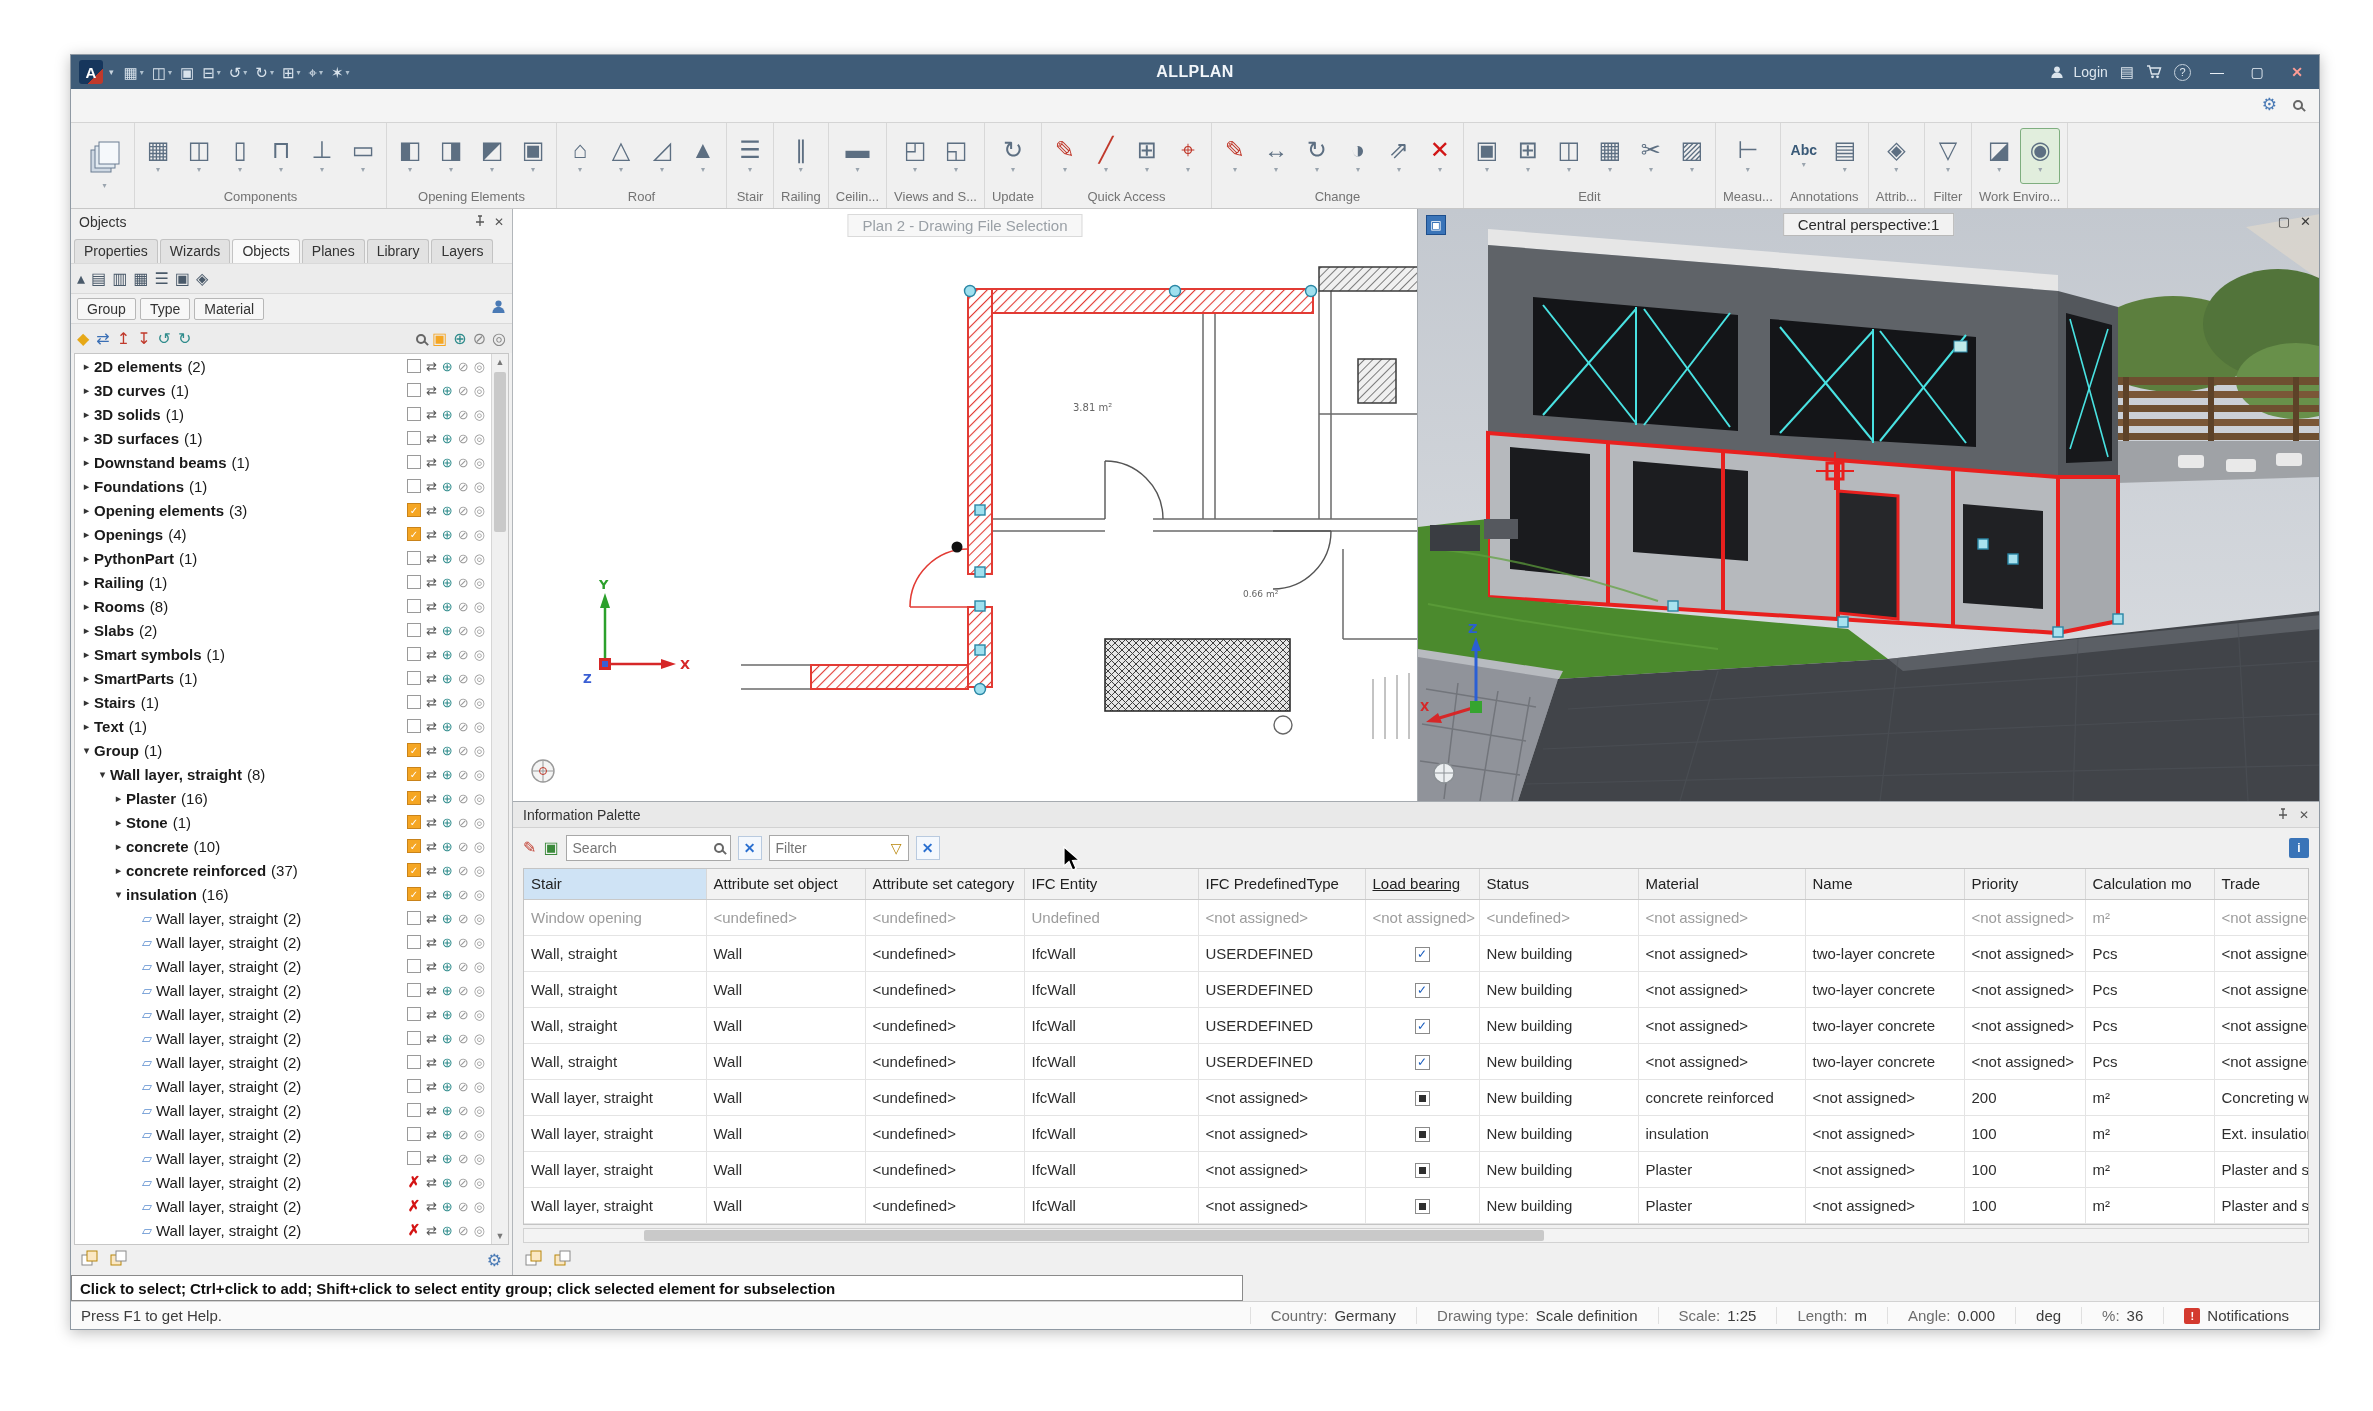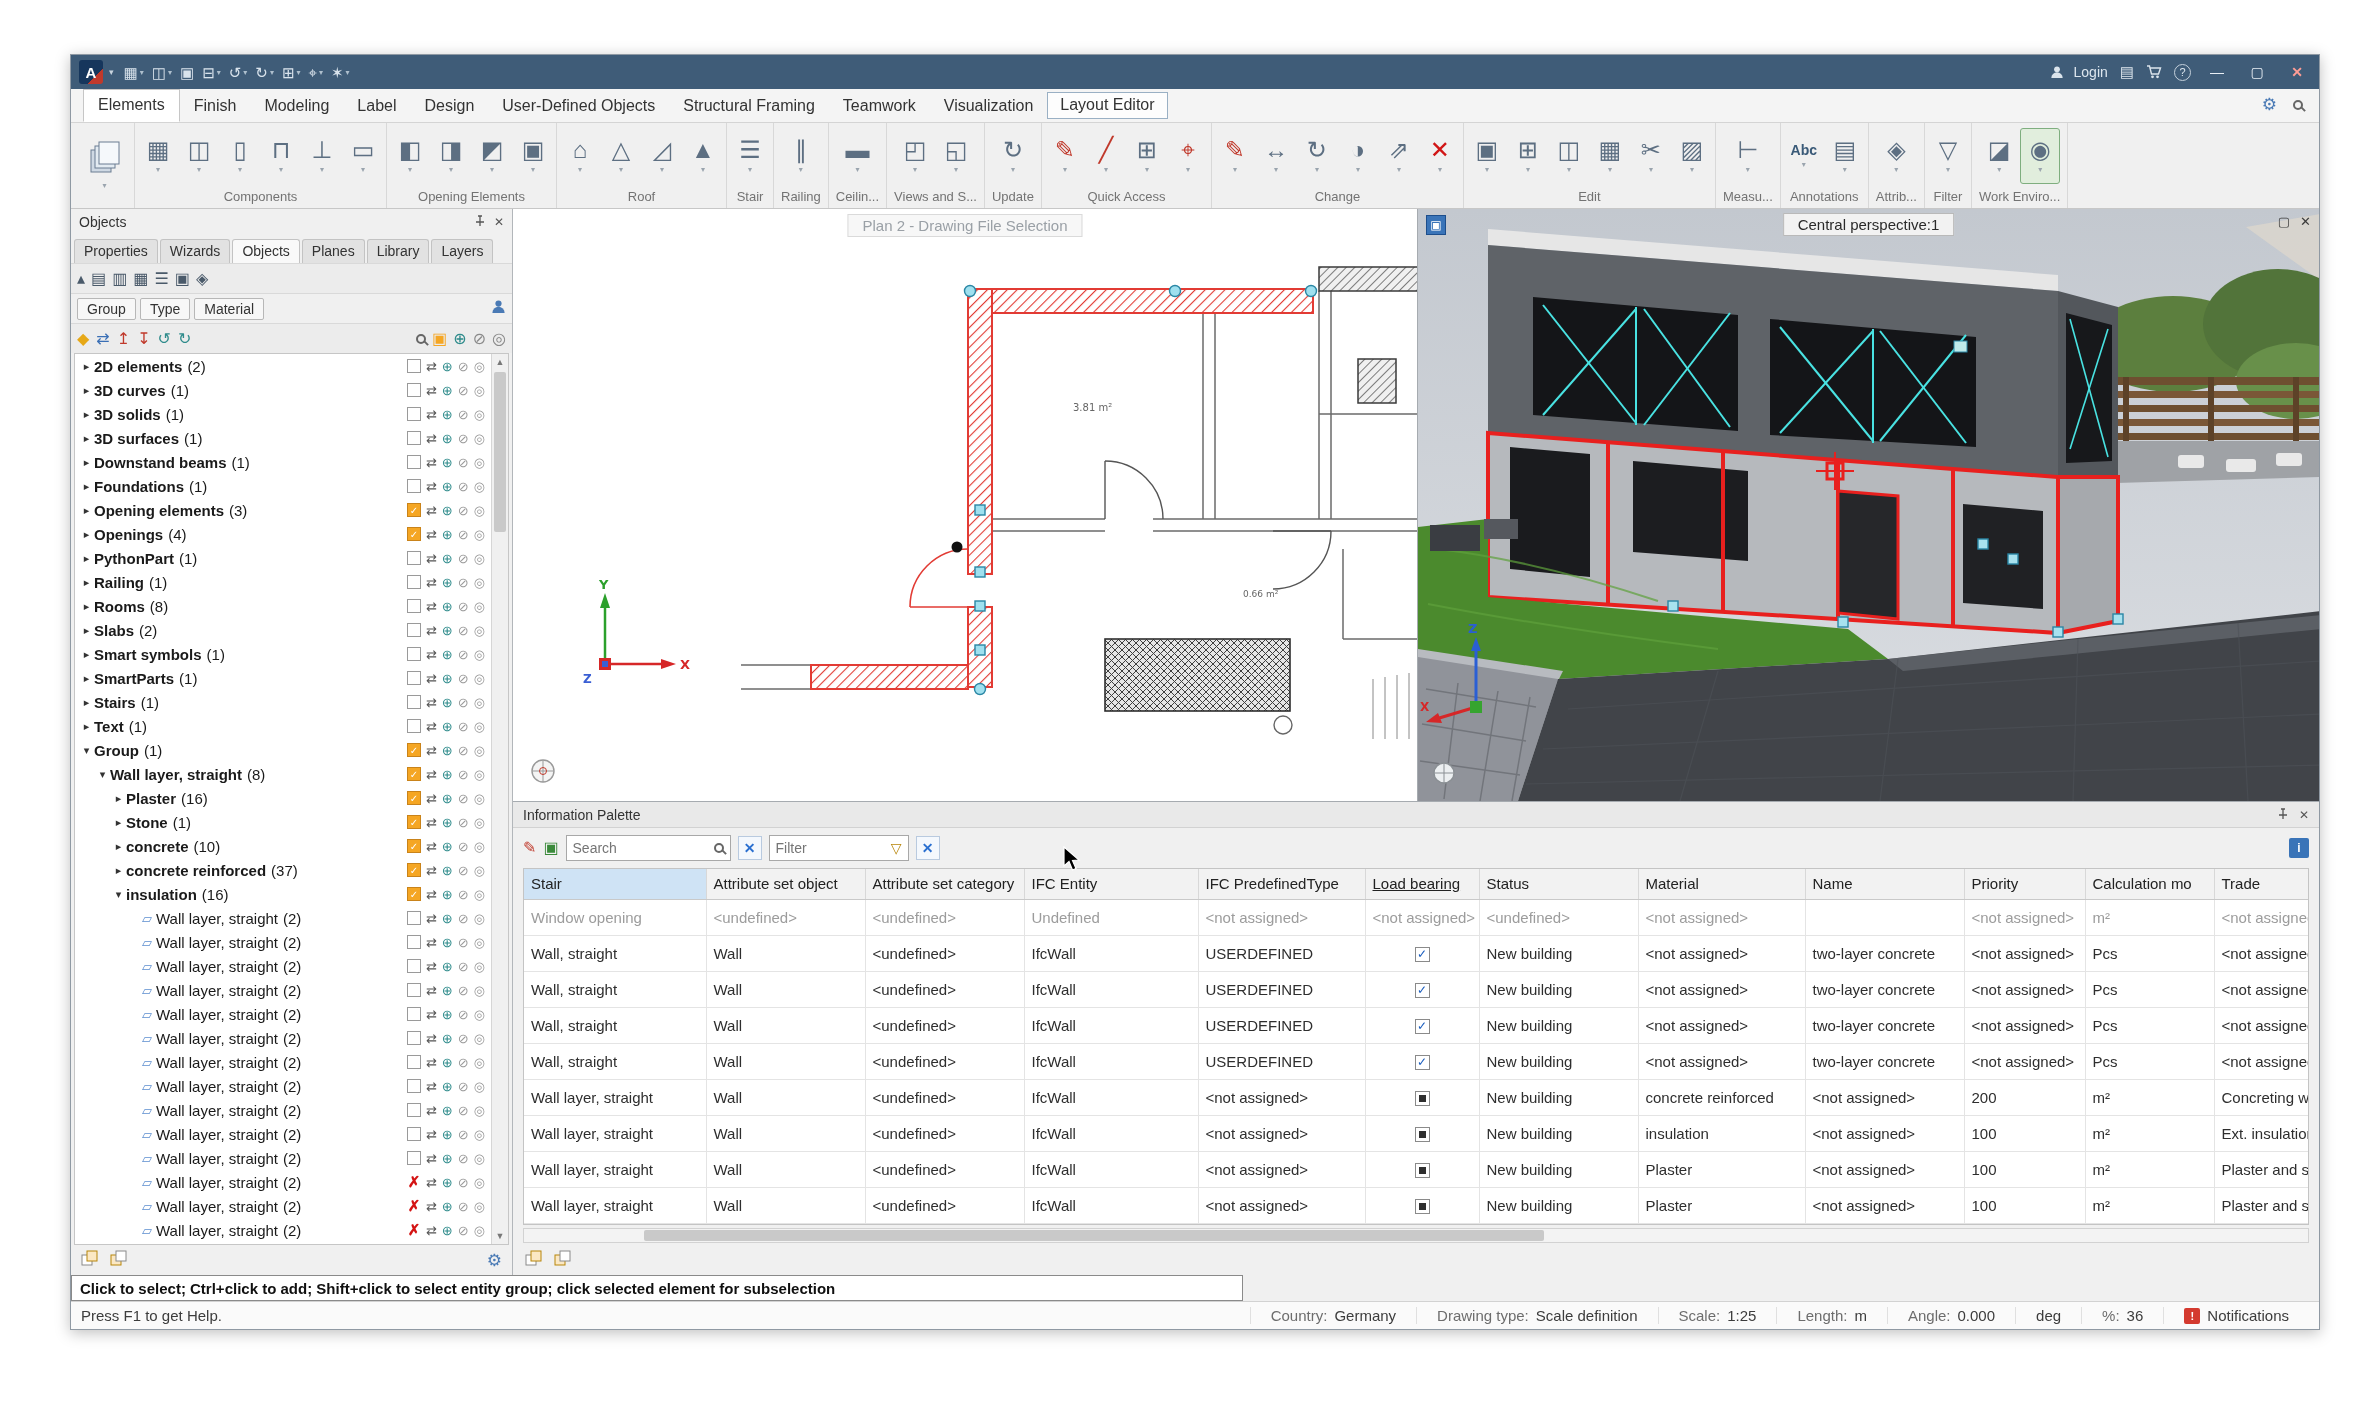--- a/index.html
+++ b/index.html
@@ -186,20 +186,21 @@
             <span class="qa-btn">
               <span class="qa-g">⌖</span>
               <span class="qa-c">▾</span>
             </span>
             <span class="qa-btn">
               <span class="qa-g">✶</span>
               <span class="qa-c">▾</span>
             </span>
           </div>
       </div>
+      <div class="tb-title">ALLPLAN</div>
       <div class="tb-right">
         <span class="login">
           <span class="tb-ic">
             <svg width="14" height="14" viewBox="0 0 14 14">
                 <circle cx="7" cy="4.3" r="2.9" fill="#dbe4ec"></circle>
                 <path d="M1.3 13 a5.7 5.7 0 0 1 11.4 0 z" fill="#dbe4ec"></path>
               </svg>
           </span>
           <span>Login</span>
         </span>
@@ -212,32 +213,20 @@
             </svg>
         </span>
         <span class="helpq">?</span>
         <span class="winbtn">—</span>
         <span class="winbtn">▢</span>
         <span class="winbtn close">✕</span>
       </div>
     </div>
 
     <div class="tabrow">
-      <div class="tabs">
-          <div class="rtab active">Elements</div>
-          <div class="rtab">Finish</div>
-          <div class="rtab">Modeling</div>
-          <div class="rtab">Label</div>
-          <div class="rtab">Design</div>
-          <div class="rtab">User-Defined Objects</div>
-          <div class="rtab">Structural Framing</div>
-          <div class="rtab">Teamwork</div>
-          <div class="rtab">Visualization</div>
-          <div class="rtab boxed">Layout Editor</div>
-        </div>
       <div class="tabrow-right">
         <span class="gear">⚙</span>
         <span class="mag"></span>
       </div>
     </div>
 
     <div class="ribbon">
       <div class="task-btn">
         <svg width="34" height="34" viewBox="0 0 34 34">
           <rect x="3" y="9" width="20" height="22" fill="#cfd9e4" stroke="#6a7d92"></rect>

